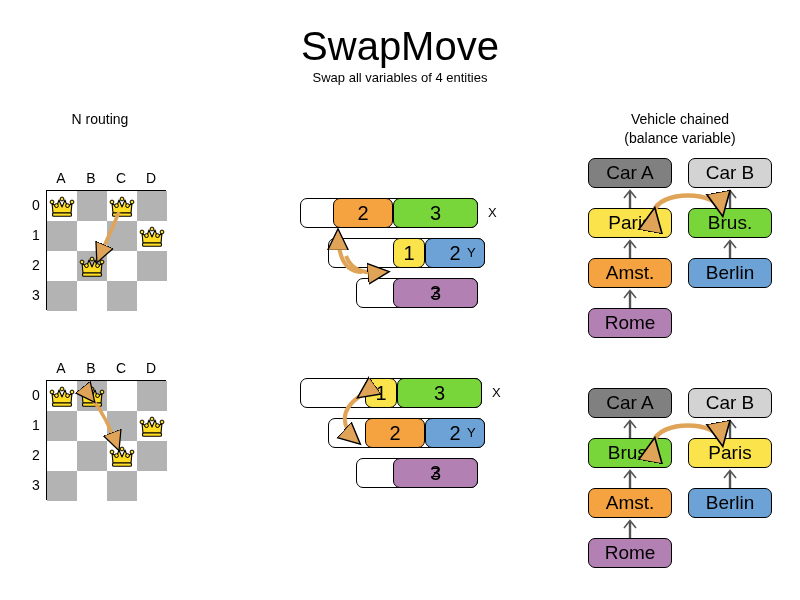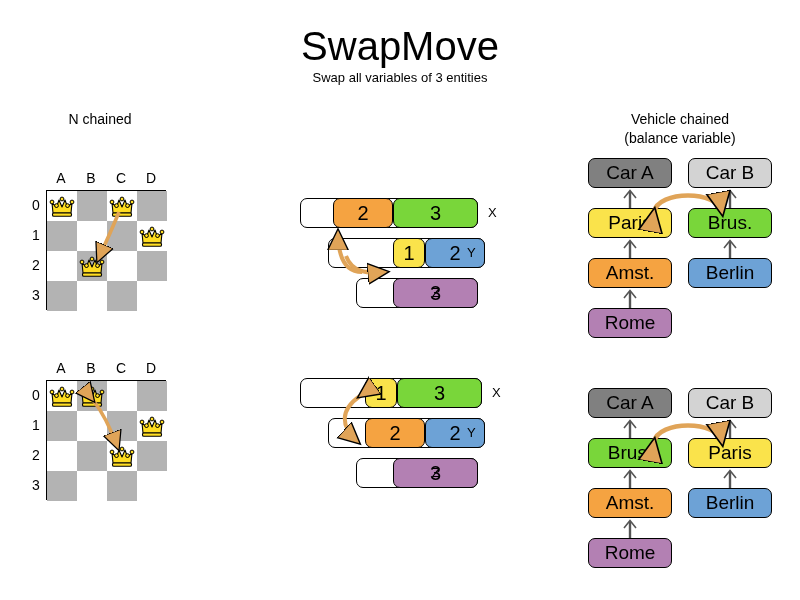--- a/index.html
+++ b/index.html
@@ -76,23 +76,23 @@
     display: flex; align-items: center; justify-content: center;
     font-size: 19px; color: #000; white-space: nowrap;
   }
 </style>
 </head>
 <body>
 
 <div id="root">
 
   <div class="title">SwapMove</div>
-  <div class="subtitle">Swap all variables of 3 entities</div>
-
-  <div class="section-head" id="head-queens">N chained</div>
+  <div class="subtitle">Swap all variables of 4 entities</div>
+
+  <div class="section-head" id="head-queens">N routing</div>
   <div class="section-head" id="head-route">
     <div>Vehicle chained</div>
     <div>(balance variable)</div>
   </div>
 
   <div id="board-before" class="board-wrap" style="left:46px; top:190px;">
       <div class="col-label" style="left: 0px;">A</div>
       <div class="col-label" style="left: 30px;">B</div>
       <div class="col-label" style="left: 60px;">C</div>
       <div class="col-label" style="left: 90px;">D</div>

